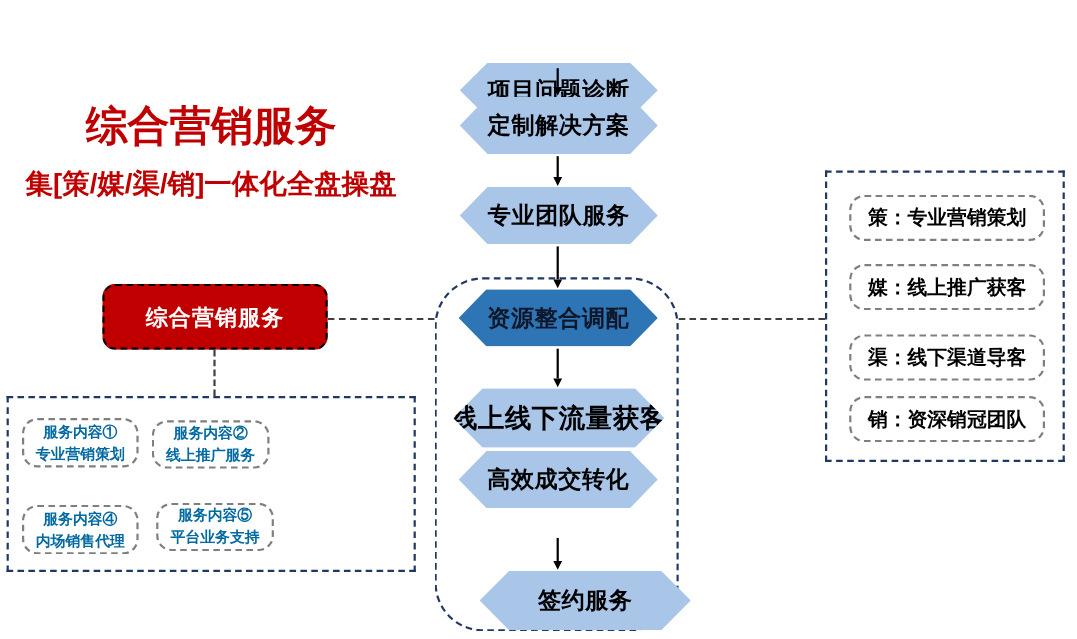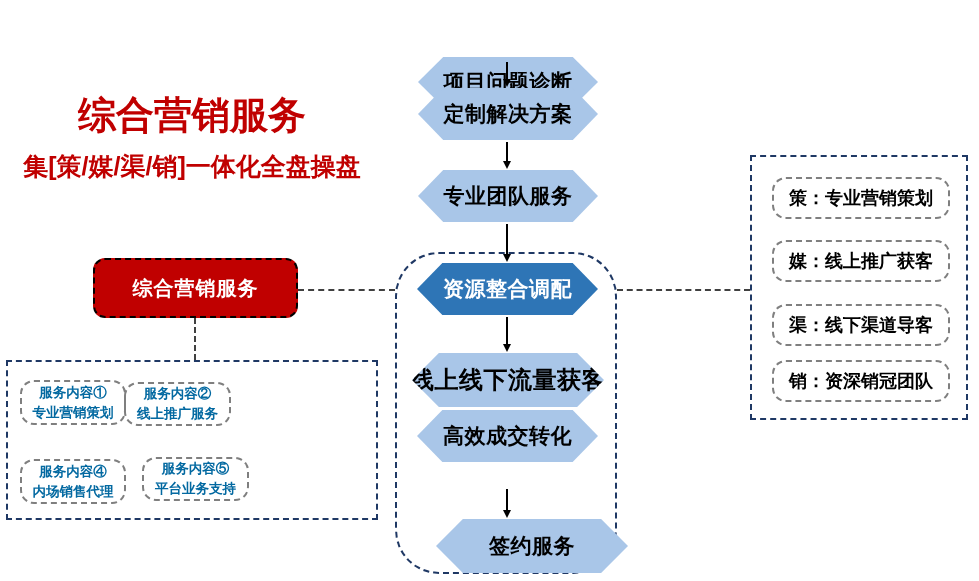--- a/index.html
+++ b/index.html
@@ -30,21 +30,21 @@
     position:absolute;left:395px;top:252px;width:222px;height:322px;box-sizing:border-box;
     border:2px dashed var(--panel-border);border-radius:44px;background:transparent;
   }
 
   .hex{
     position:absolute;display:flex;align-items:center;justify-content:center;
     background:var(--hex-light);color:#000;font-size:21px;font-weight:bold;
     clip-path:polygon(0% 50%,14% 0%,86% 0%,100% 50%,86% 100%,14% 100%);
     white-space:nowrap;letter-spacing:0.5px;
   }
-  .hex.dark{background:var(--hex-dark);color:#ffffff;}
+  .hex.dark{background:var(--hex-dark);color:#0f172a;}
   .hex1{left:418px;top:25px;width:180px;height:50px;margin-top:32px;}
   .hex2{left:418px;top:88px;width:180px;height:52px;}
   .hex3{left:418px;top:170px;width:180px;height:52px;}
   .hex4{left:417px;top:263px;width:181px;height:52px;}
   .hex5{left:412px;top:353px;width:192px;height:54px;font-size:24px;}
   .hex6{left:417px;top:410px;width:181px;height:52px;}
   .hex7{left:436px;top:519px;width:192px;height:54px;}
 
   .arrow{position:absolute;width:2px;background:#000;}
   .arrow::after{
@@ -75,21 +75,21 @@
     border:2px dashed var(--panel-border);
   }
   .service-box{
     position:absolute;box-sizing:border-box;
     border:2px dashed var(--item-border);border-radius:14px;
     display:flex;flex-direction:column;align-items:center;justify-content:center;
     font-family:"Liberation Serif","DejaVu Serif",serif;
     font-size:13.5px;font-weight:bold;color:#0369a1;line-height:1.45;white-space:nowrap;
   }
   .sv1{left:12px; top:18px;width:106px;height:45px;}
-  .sv2{left:116px;top:20px;width:107px;height:44px;}
+  .sv2{left:130px;top:20px;width:107px;height:44px;}
   .sv3{left:252px;top:20px;width:107px;height:44px;}
   .sv4{left:12px; top:97px;width:106px;height:45px;}
   .sv5{left:134px;top:95px;width:107px;height:44px;}
   .sv6{left:252px;top:95px;width:107px;height:44px;}
 </style>
 </head>
 <body>
 
 <div class="canvas" style="--accent-red: #C00000; --hex-light: #A9C6E8; --hex-dark: #2E75B6; --panel-border: #1F3864; --item-border: #7F7F7F; --connector: #404040;">
 

